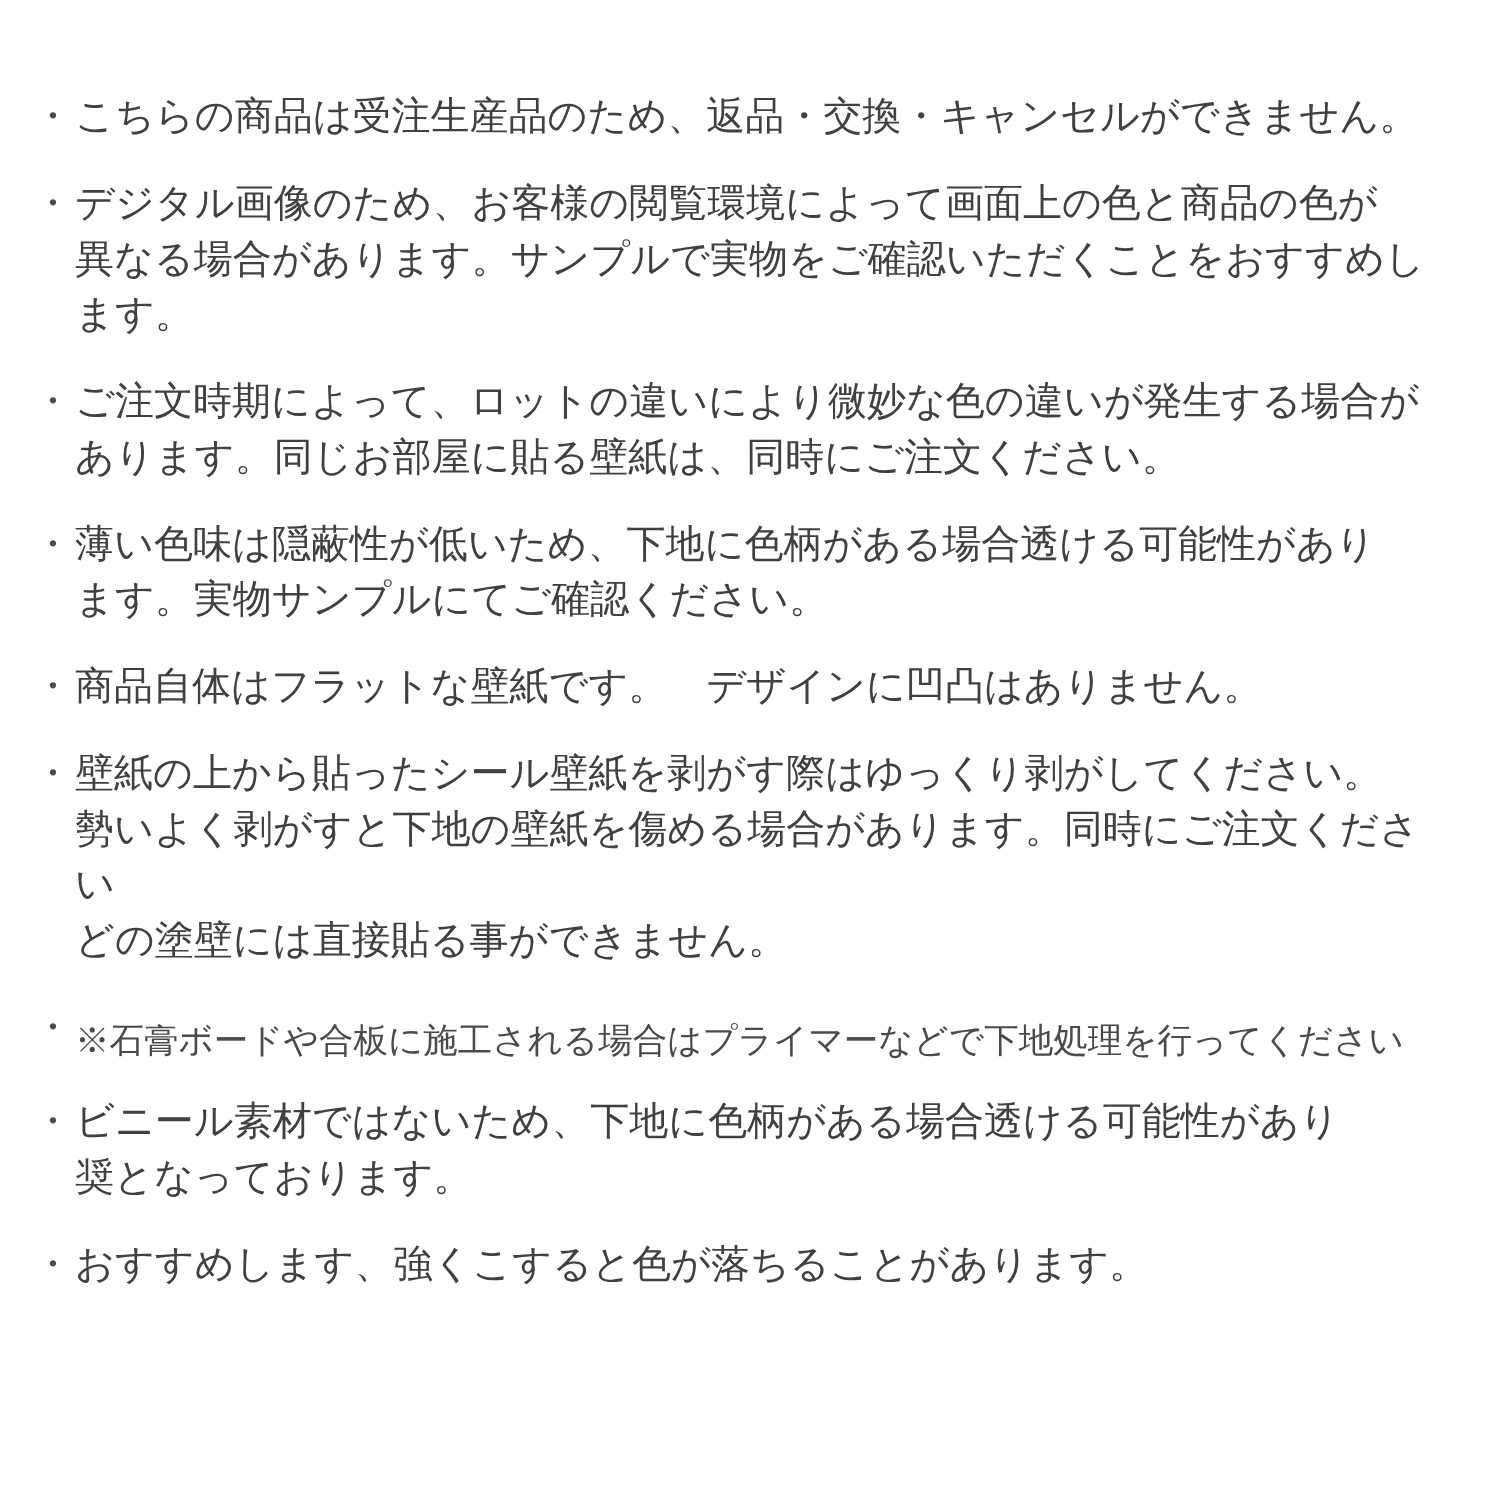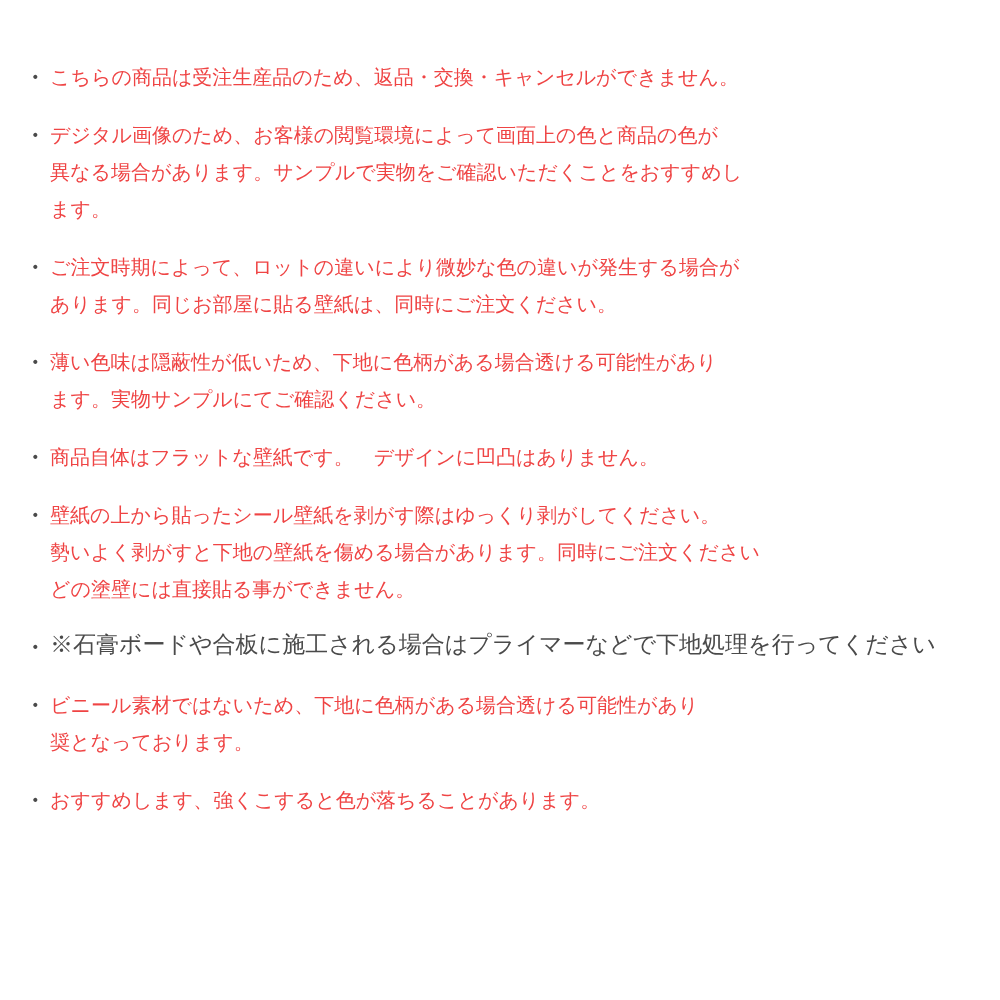--- a/index.html
+++ b/index.html
@@ -29,30 +29,30 @@
     font-size: 26px;
     line-height: 37px;
     color: #4a4a4a;
     user-select: none;
   }
   .note-body {
     flex: 1 1 auto;
     min-width: 0;
   }
   .note-text {
-    font-size: 20px;
+    font-size: 26px;
     line-height: 37px;
     letter-spacing: 0px;
     white-space: pre-line;
-    color: #ef4444;
+    color: #404040;
   }
   .note-subnote {
     font-size: 23px;
     line-height: 30px;
-    margin-top: 0;
+    margin-top: 12px;
     white-space: pre-line;
     color: #4a4a4a;
   }
 </style>
 </head>
 <body>
 
 <div class="notes-page">
 
   <div class="note-item">

